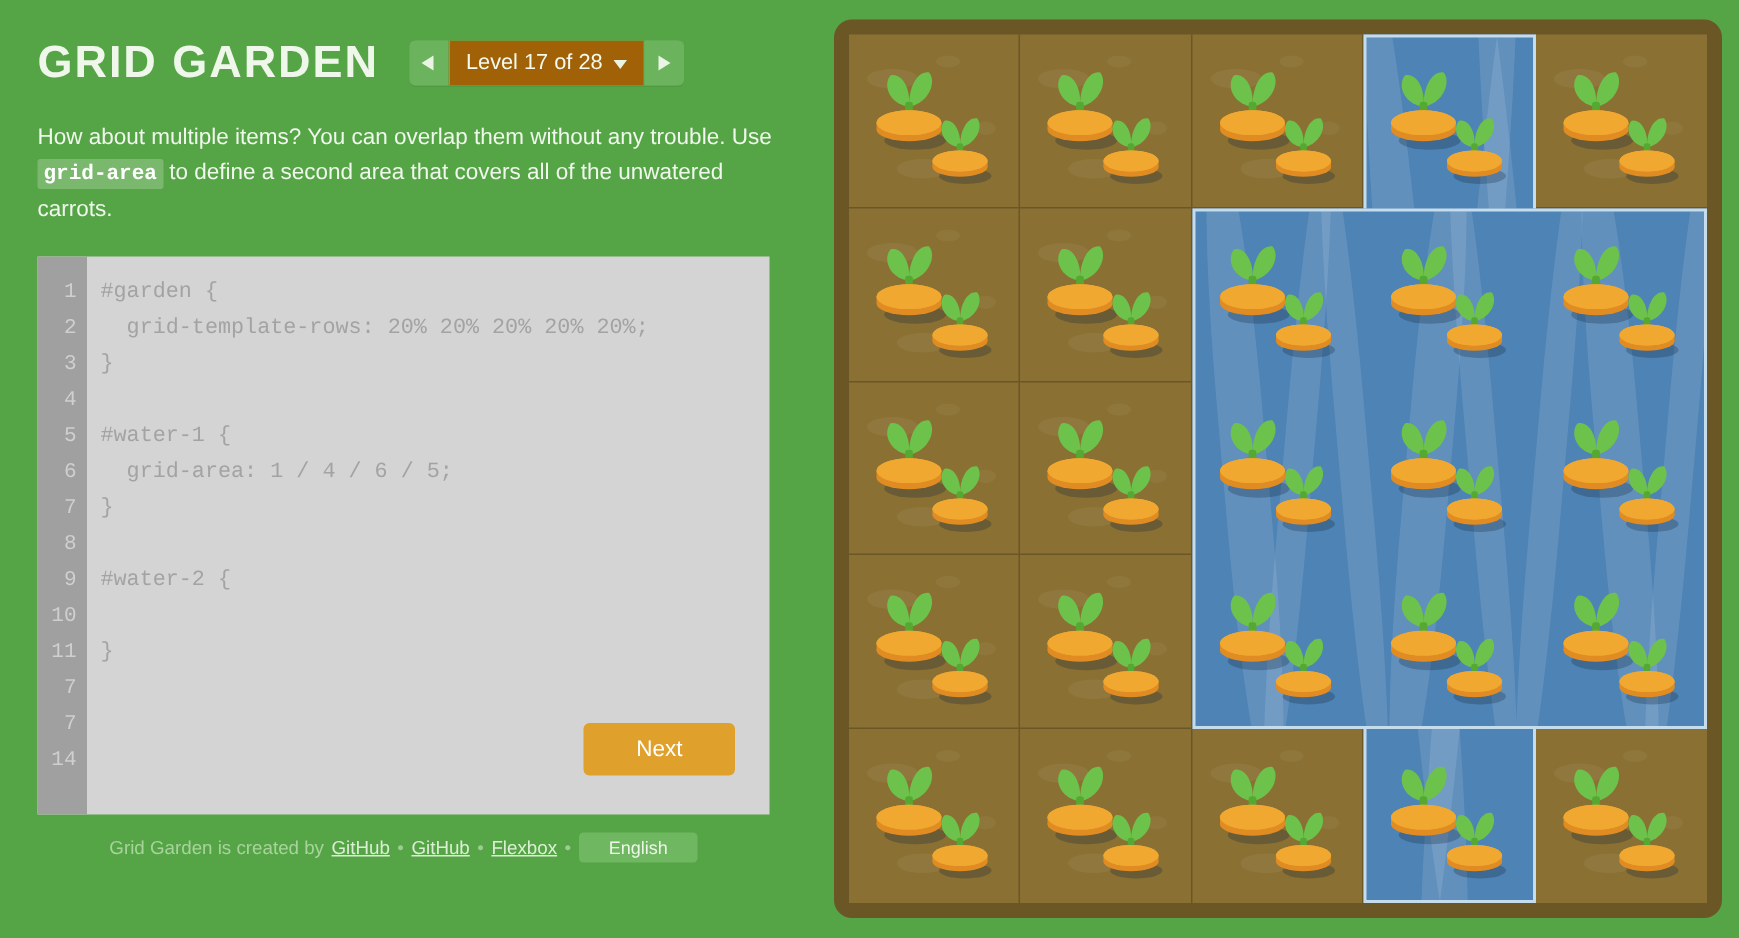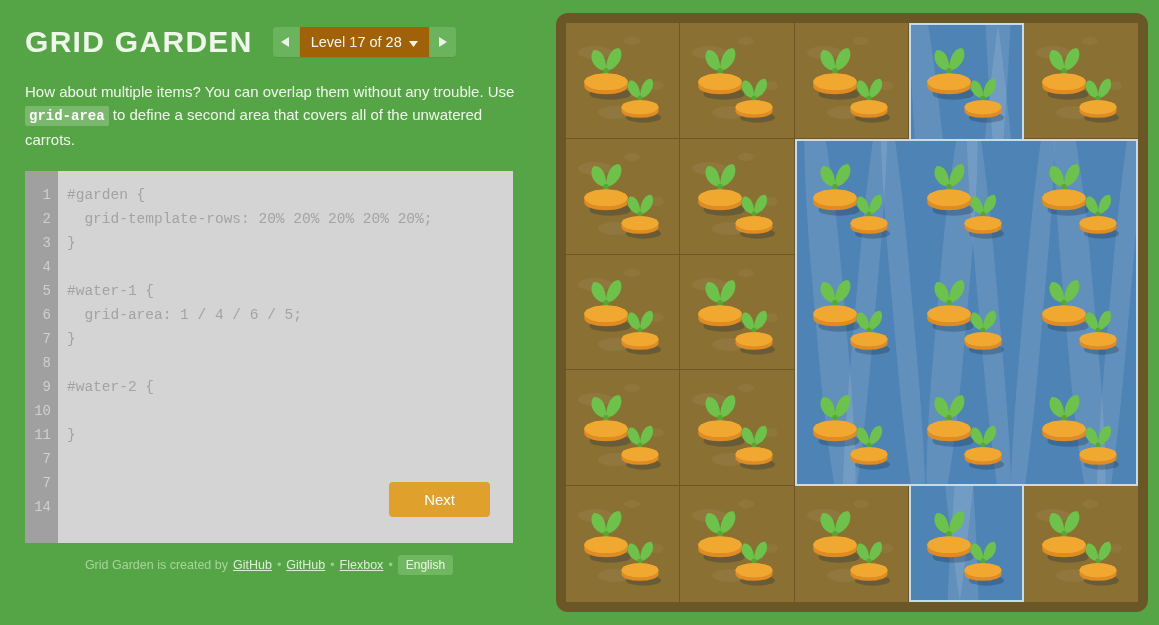--- a/index.html
+++ b/index.html
@@ -182,21 +182,21 @@
   }
   #credits a {
     color: #ddeed6;
     text-decoration: underline;
   }
   .dot { color: #9dcc90; }
   #lang-button {
     background: #6fb760;
     color: #eef6ea;
     font-size: 12px;
-    padding: 3px 8px;
+    padding: 3px 20px;
     border-radius: 3px;
     border: none;
     cursor: pointer;
     font-family: "Liberation Sans", sans-serif;
   }
   #flexbox-line {
     margin-top: 24px;
     font-size: 12.5px;
     color: #a8d49c;
   }

